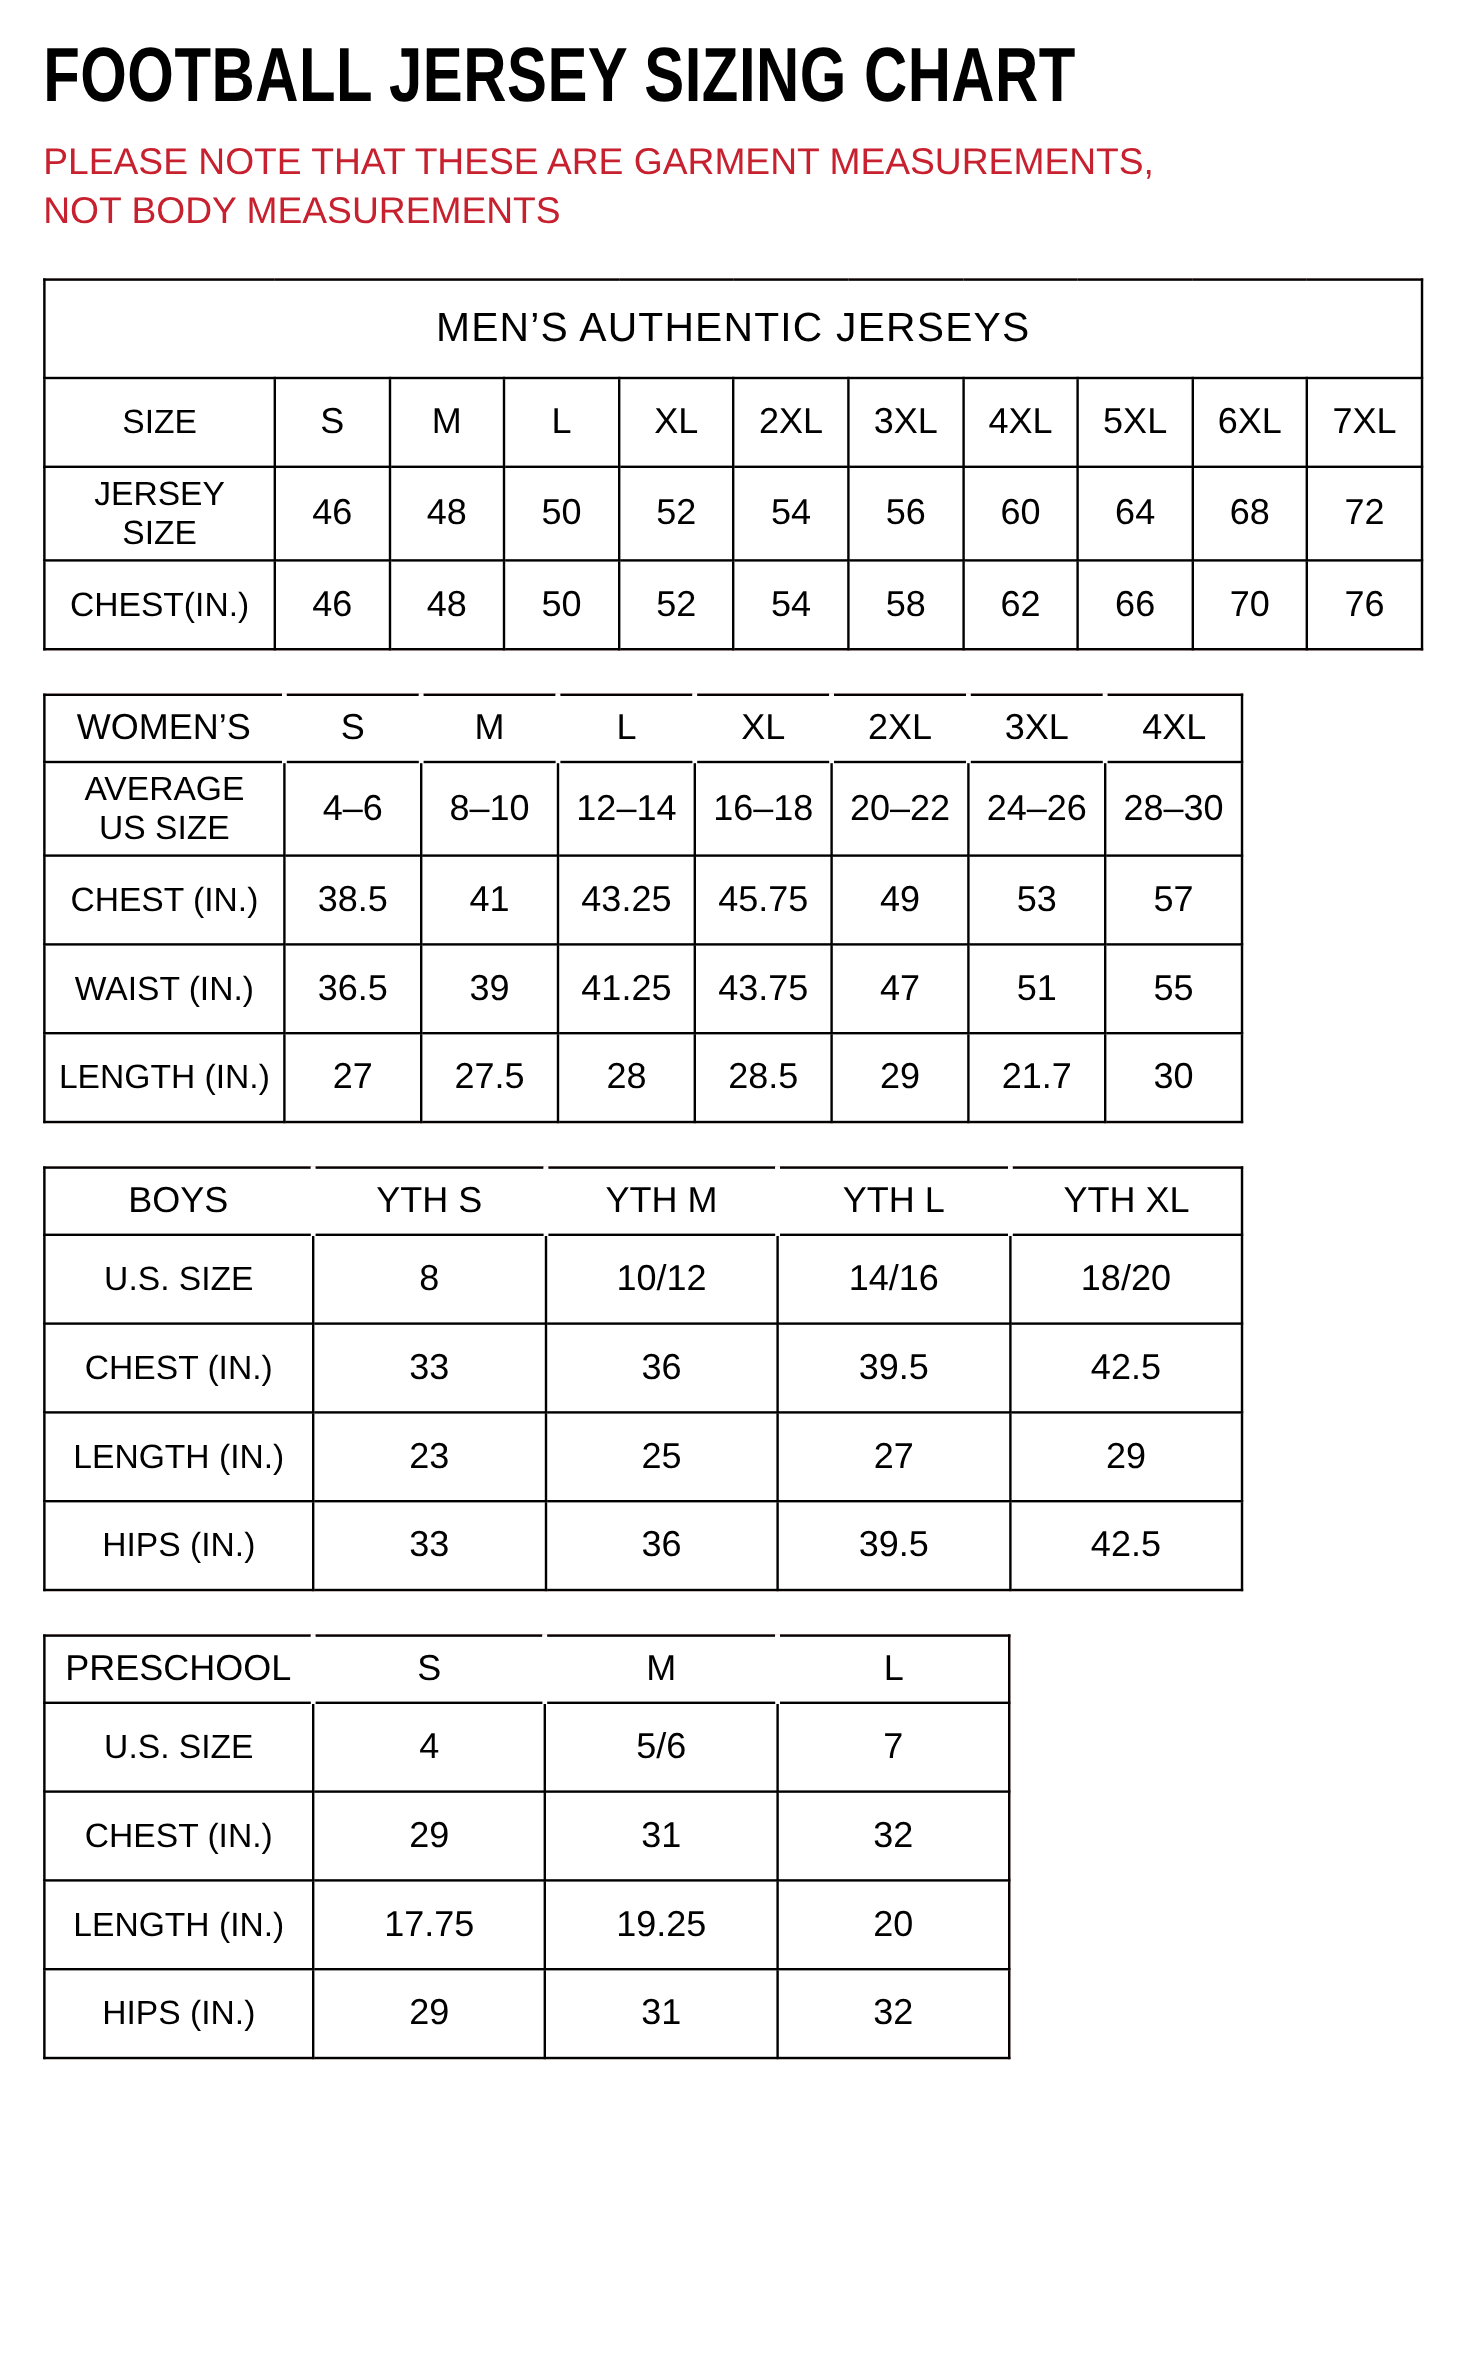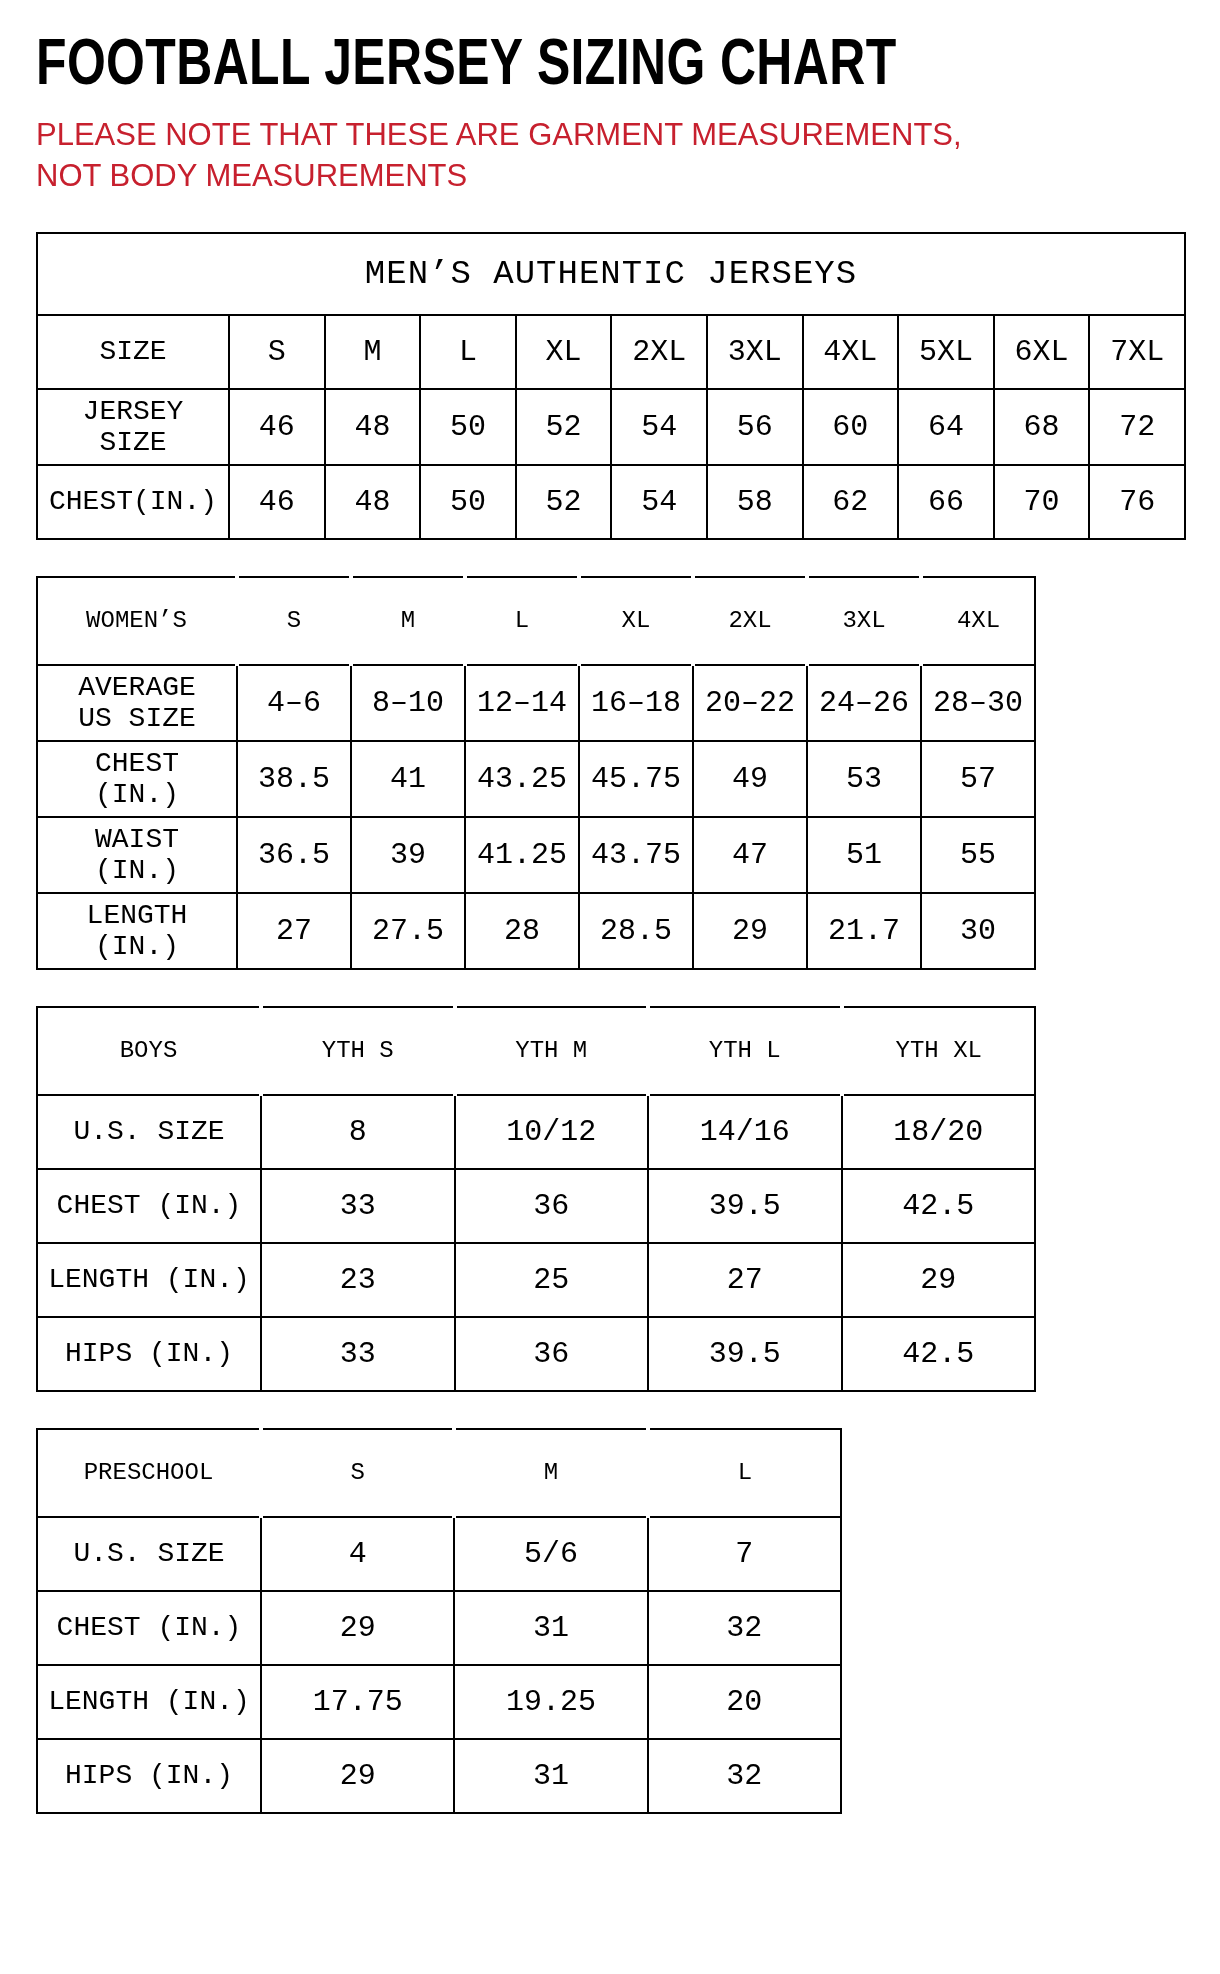--- a/index.html
+++ b/index.html
@@ -30,21 +30,20 @@
     margin: 0;
   }
   .note.top { max-width: 930px; margin-bottom: 20px; }
   .note.bottom { margin-top: 36px; font-size: 29px; white-space: nowrap; }
 
   table.tbl {
     border-collapse: collapse;
     table-layout: fixed;
     margin-top: 36px;
     background: #fca5a5;
-    font-family: Liberation Mono, monospace;
   }
   .tbl th, .tbl td {
     border: 2px solid var(--border-color, #000);
     text-align: center;
     vertical-align: middle;
     font-weight: normal;
     padding: 6px 8px;
     background: #fff;
     color: #000;
   }
@@ -54,22 +53,22 @@
   .banner {
     background: var(--header-bg, #7b7b7b);
     color: #fff;
     font-size: 34px;
     height: 82px;
     letter-spacing: 1px;
   }
   .hcell {
     background: var(--header-bg, #7b7b7b);
     color: #fff;
-    font-size: 24px;
-    height: 88px;
+    font-size: 30px;
+    height: 56px;
   }
   thead .hcell + .hcell { border-left: 4px solid #fff; }
 
   .mens { width: 1150px; }
   .mens col.label-col { width: 192px; }
 
   .womens { width: 1000px; }
   .womens .label-col { width: 200px; }
 
   .boys { width: 1000px; }

